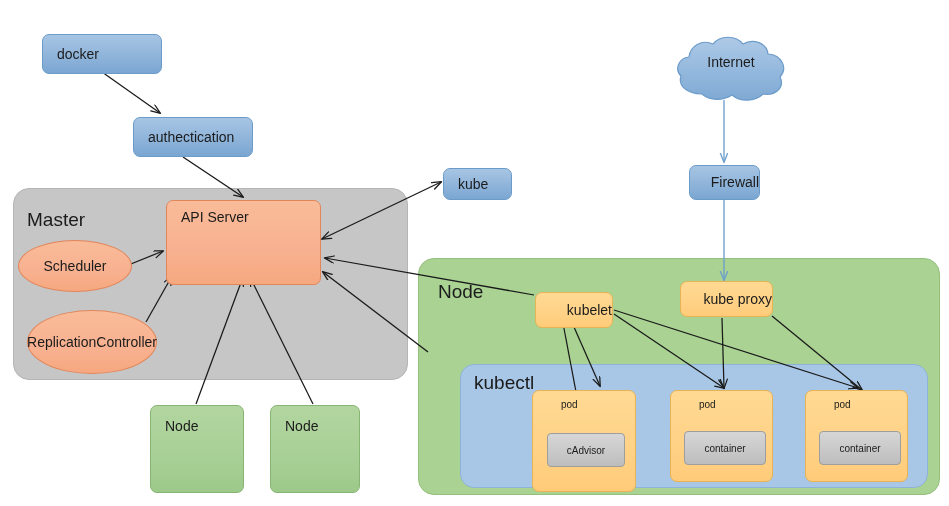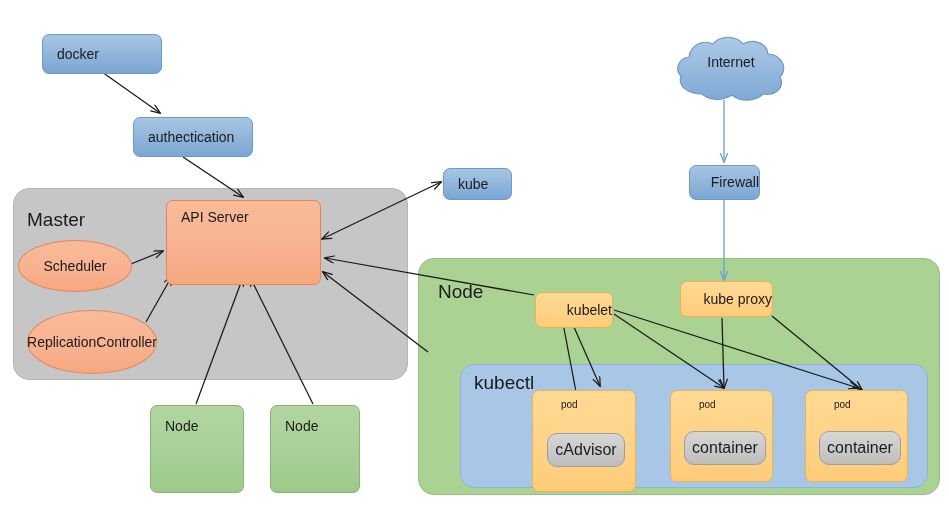--- a/index.html
+++ b/index.html
@@ -86,25 +86,25 @@
     position: absolute;
     font-size: 19px;
     color: #1b1b1b;
     z-index: 6;
     white-space: nowrap;
   }
   
   .chip {
     background: linear-gradient(to bottom, #d6d6d6 0%, #c9c9c9 55%, #bdbdbd 100%);
     border: 1px solid #9e9e9e;
-    border-radius: 10px;
+    border-radius: 4px;
     display: flex;
     align-items: center;
     justify-content: center;
-    font-size: 16px;
+    font-size: 10px;
     color: #1b1b1b;
   }
   
   .pod > .lbl {
     position: absolute;
     left: 14px;
     top: 8px;
     font-size: 10px;
     color: #1b1b1b;
   }

